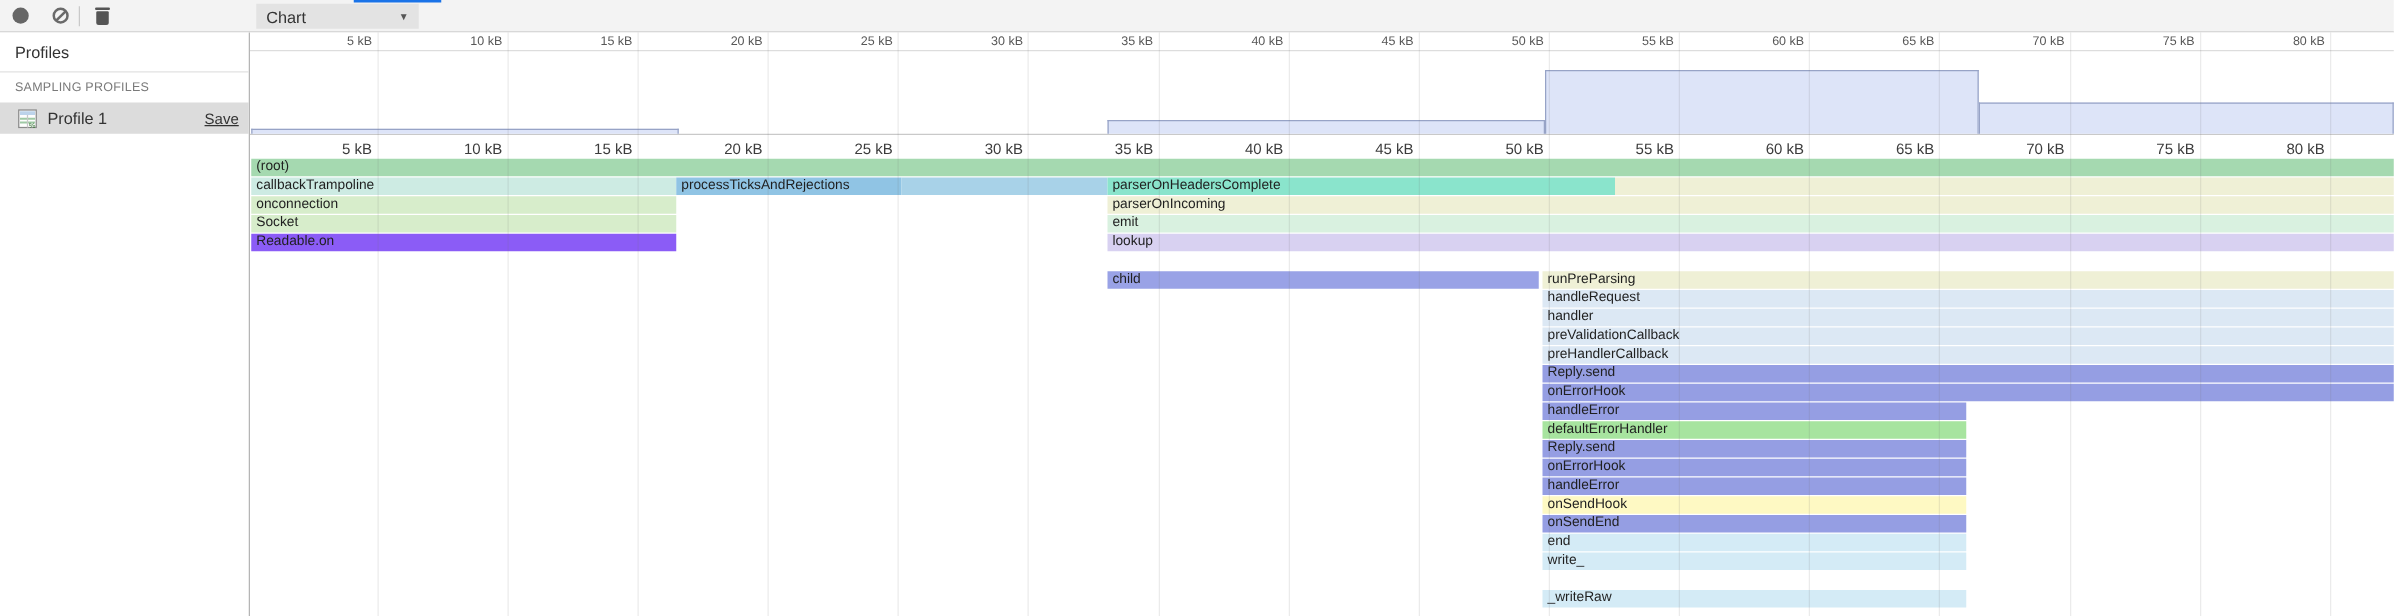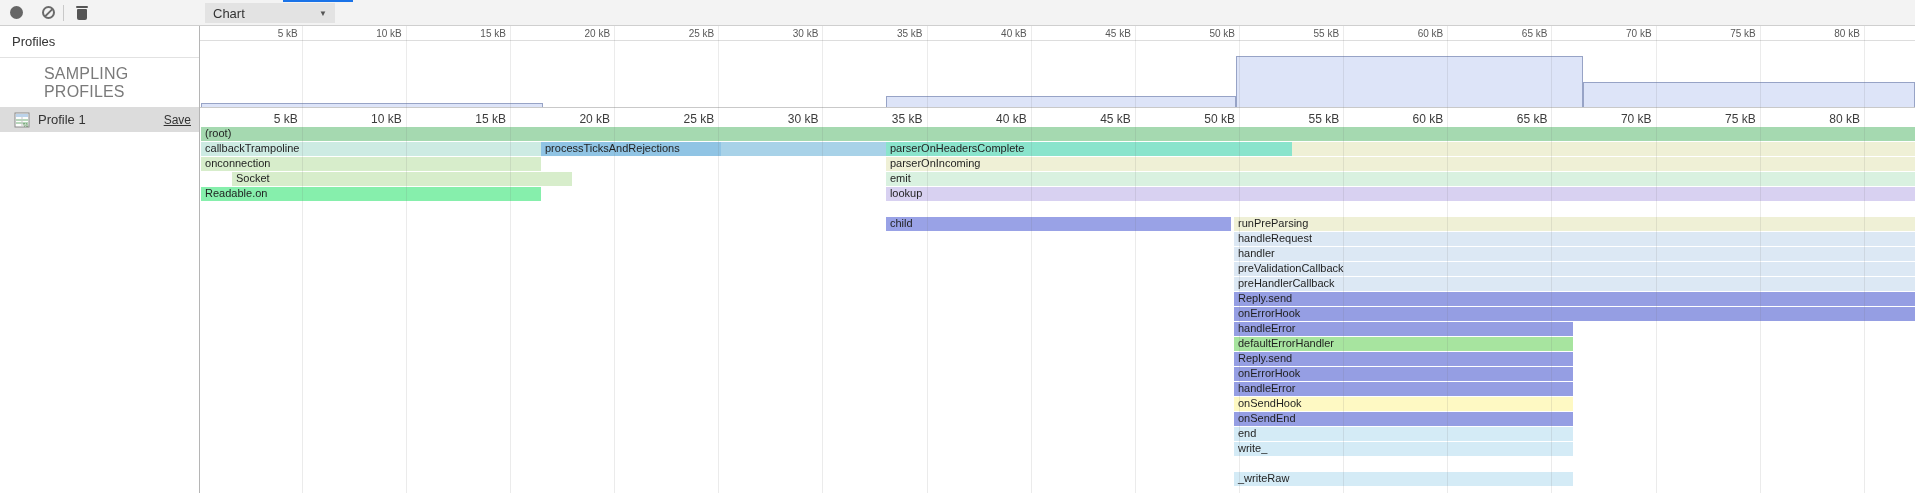--- a/index.html
+++ b/index.html
@@ -30,21 +30,21 @@
     background:#e3e3e3; display:flex; align-items:center; justify-content:space-between;
     padding:0 8px; font-size:13px; color:#333; cursor:pointer;
   }
   .chart-select .arrow { font-size:8px; color:#555; }
   
   .sidebar {
     position:absolute; left:0; top:26px; width:200px; height:467px;
     background:#fff; border-right:1px solid #b5b5b5;
   }
   .profiles-header { padding:8px 0 8px 12px; font-size:13px; color:#333; border-bottom:1px solid #e2e2e2; }
-  .section-label { padding:7px 0 6px 12px; font-size:16px; color:#7a7a7a; letter-spacing:0.2px;margin-left:32px; }
+  .section-label { padding:7px 0 6px 12px; font-size:10px; color:#7a7a7a; letter-spacing:0.2px; }
   .profile-item {
     height:25px; background:#dcdcdc; display:flex; align-items:center;
     padding:0 8px 0 14px; cursor:pointer;
   }
   .profile-item .p-name { flex:1; font-size:13px; color:#333; margin-left:8px; }
   .profile-item .p-save { font-size:12px; color:#333; text-decoration:underline; cursor:pointer; }
   
   .chart {
     position:absolute; left:200px; top:26px; width:1715px; height:467px; background:#fff;
   }
@@ -155,23 +155,23 @@
     </div>
   <div class="flame">
       <div class="bar" style="left: 1.0411px; width: 1713.89px; top: 0px; height: 13.5px; background: rgb(165, 217, 176);">(root)</div>
       <div class="bar" style="left: 1.0411px; width: 339.946px; top: 15px; height: 13.5px; background: rgb(205, 235, 227);">callbackTrampoline</div>
       <div class="bar" style="left: 340.987px; width: 179.971px; top: 15px; height: 13.5px; background: rgb(144, 196, 228);">processTicksAndRejections</div>
       <div class="bar" style="left: 520.958px; width: 164.974px; top: 15px; height: 13.5px; background: rgb(168, 210, 232);"></div>
       <div class="bar" style="left: 685.931px; width: 406.185px; top: 15px; height: 13.5px; background: rgb(138, 228, 204);">parserOnHeadersComplete</div>
       <div class="bar" style="left: 1092.12px; width: 622.817px; top: 15px; height: 13.5px; background: rgb(239, 240, 214);"></div>
       <div class="bar" style="left: 1.0411px; width: 339.946px; top: 30px; height: 13.5px; background: rgb(215, 237, 203);">onconnection</div>
       <div class="bar" style="left: 685.931px; width: 1029px; top: 30px; height: 13.5px; background: rgb(239, 240, 214);">parserOnIncoming</div>
-      <div class="bar" style="left: 1.0411px; width: 339.946px; top: 45px; height: 13.5px; background: rgb(215, 237, 203); margin-left: 31px;">Socket</div>
+      <div class="bar" style="left: 1.0411px; width: 339.946px; top: 45px; height: 13.5px; background: rgb(215, 237, 203);">Socket</div>
       <div class="bar" style="left: 685.931px; width: 1029px; top: 45px; height: 13.5px; background: rgb(217, 241, 224);">emit</div>
-      <div class="bar" style="left: 1.0411px; width: 339.946px; top: 60px; height: 13.5px; background: #86efac;">Readable.on</div>
+      <div class="bar" style="left: 1.0411px; width: 339.946px; top: 60px; height: 13.5px; background: #8b5cf6;">Readable.on</div>
       <div class="bar" style="left: 685.931px; width: 1029px; top: 60px; height: 13.5px; background: rgb(216, 209, 241);">lookup</div>
       <div class="bar" style="left: 685.931px; width: 345.153px; top: 90px; height: 13.5px; background: rgb(153, 162, 230);">child</div>
       <div class="bar" style="left: 1034px; width: 680.933px; top: 90px; height: 13.5px; background: rgb(239, 240, 214);">runPreParsing</div>
       <div class="bar" style="left: 1034px; width: 680.933px; top: 105px; height: 13.5px; background: rgb(220, 232, 244);">handleRequest</div>
       <div class="bar" style="left: 1034px; width: 680.933px; top: 120px; height: 13.5px; background: rgb(220, 232, 244);">handler</div>
       <div class="bar" style="left: 1034px; width: 680.933px; top: 135px; height: 13.5px; background: rgb(220, 232, 244);">preValidationCallback</div>
       <div class="bar" style="left: 1034px; width: 680.933px; top: 150px; height: 13.5px; background: rgb(220, 232, 244);">preHandlerCallback</div>
       <div class="bar" style="left: 1034px; width: 680.933px; top: 165px; height: 13.5px; background: rgb(149, 158, 227);">Reply.send</div>
       <div class="bar" style="left: 1034px; width: 680.933px; top: 180px; height: 13.5px; background: rgb(149, 158, 227);">onErrorHook</div>
       <div class="bar" style="left: 1034px; width: 339.112px; top: 195px; height: 13.5px; background: rgb(149, 158, 227);">handleError</div>

